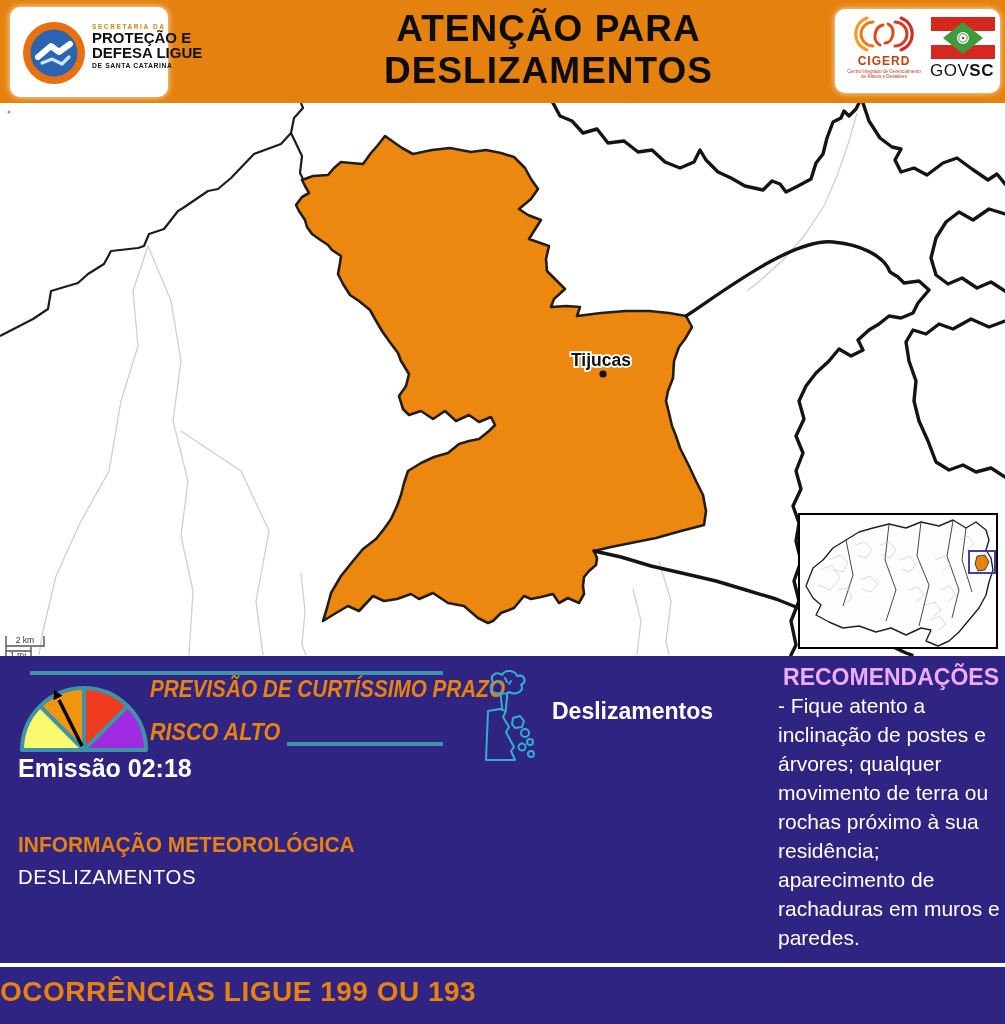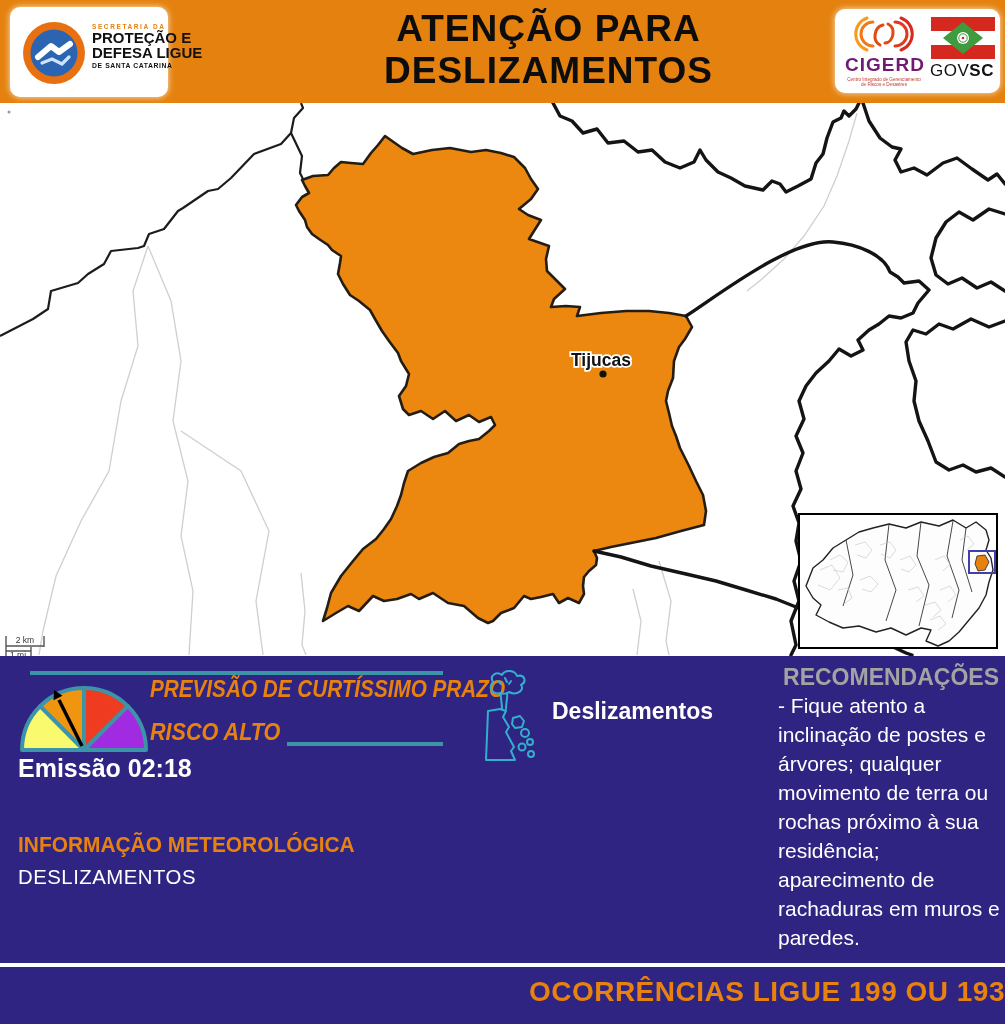--- a/index.html
+++ b/index.html
@@ -12,21 +12,21 @@
          font-size:37px;line-height:42px;font-weight:900;color:#0d0d0d;letter-spacing:1px;padding-left:46px;}
   .logo-box{position:absolute;background:#fff;border-radius:10px;box-shadow:0 0 6px rgba(255,255,255,.8);}
   .logo-left{left:10px;top:7px;width:158px;height:90px;}
   .logo-right{left:835px;top:9px;width:165px;height:84px;}
   .agency-circle{position:absolute;left:12px;top:14px;width:64px;height:64px;}
   .agency-text{position:absolute;left:82px;top:16px;width:74px;}
   .agency-pre{font-size:6.5px;font-weight:700;color:#E5820F;letter-spacing:1.6px;white-space:nowrap;}
   .agency-name{font-size:15px;font-weight:900;color:#111;line-height:15px;letter-spacing:0px;white-space:nowrap;margin-top:0;}
   .agency-sub{font-size:6.8px;font-weight:900;color:#111;letter-spacing:.6px;white-space:nowrap;margin-top:2px;}
   .cigerd{position:absolute;left:10px;top:6px;width:78px;text-align:center;}
-  .cigerd-name{font-size:19px;font-weight:700;color:#701a75;letter-spacing:1px;margin-top:1px;}
+  .cigerd-name{font-size:12px;font-weight:700;color:#c2410c;letter-spacing:1px;margin-top:1px;}
   .cigerd-sub{font-size:4.6px;color:#c0392b;line-height:5px;margin-top:1px;}
   .govsc{position:absolute;left:95px;top:8px;width:66px;}
   .govsc-text{font-size:17px;color:#111;margin-top:2px;letter-spacing:.5px;}
   .govsc-text .gov{font-weight:400;}
   .govsc-text .sc{font-weight:900;}
 
   
   .map-wrap{position:absolute;left:0;top:103px;width:1005px;height:548px;background:#15803d;}
 
   
@@ -41,24 +41,24 @@
               color:#E8820F;white-space:nowrap;transform:scaleX(.9);transform-origin:0 0;}
   .emission{position:absolute;left:18px;top:98px;font-size:25px;font-weight:700;color:#fff;white-space:nowrap;}
   .date-author{position:absolute;left:18px;top:132px;font-size:20px;color:#f2f2f2;white-space:nowrap;}
   .info-title{position:absolute;left:18px;top:176px;font-size:22px;font-weight:700;color:#E8820F;
               white-space:nowrap;transform:scaleX(.95);transform-origin:0 0;}
   .info-value{position:absolute;left:18px;top:209px;font-size:21px;color:#fff;letter-spacing:.5px;
               white-space:nowrap;transform:scaleX(.97);transform-origin:0 0;}
   .hazard-icon{position:absolute;left:478px;top:13px;}
   .hazard-label{position:absolute;left:552px;top:42px;font-size:23px;font-weight:700;color:#fff;white-space:nowrap;}
   .reco{position:absolute;left:778px;top:8px;width:226px;}
-  .reco-title{text-align:center;font-size:23px;font-weight:700;color:#a3a3a3;white-space:nowrap;}
+  .reco-title{text-align:center;font-size:23px;font-weight:700;color:#f0abfc;white-space:nowrap;}
   .reco-body{margin-top:0;font-size:21px;line-height:29px;color:#fff;}
   .footer-line{position:absolute;left:0;top:307px;width:1005px;height:3.5px;background:#fff;}
-  .footer-text{position:absolute;left:0;top:320px;width:1005px;text-align:right;
+  .footer-text{position:absolute;left:0;top:320px;width:1005px;text-align:left;
                font-size:28px;font-weight:700;color:#E8820F;letter-spacing:.5px;}
 </style>
 </head>
 <body>
 
 <div id="stage">
 
   <div class="header">
     <div class="title">
       <div>ATENÇÃO PARA</div>

